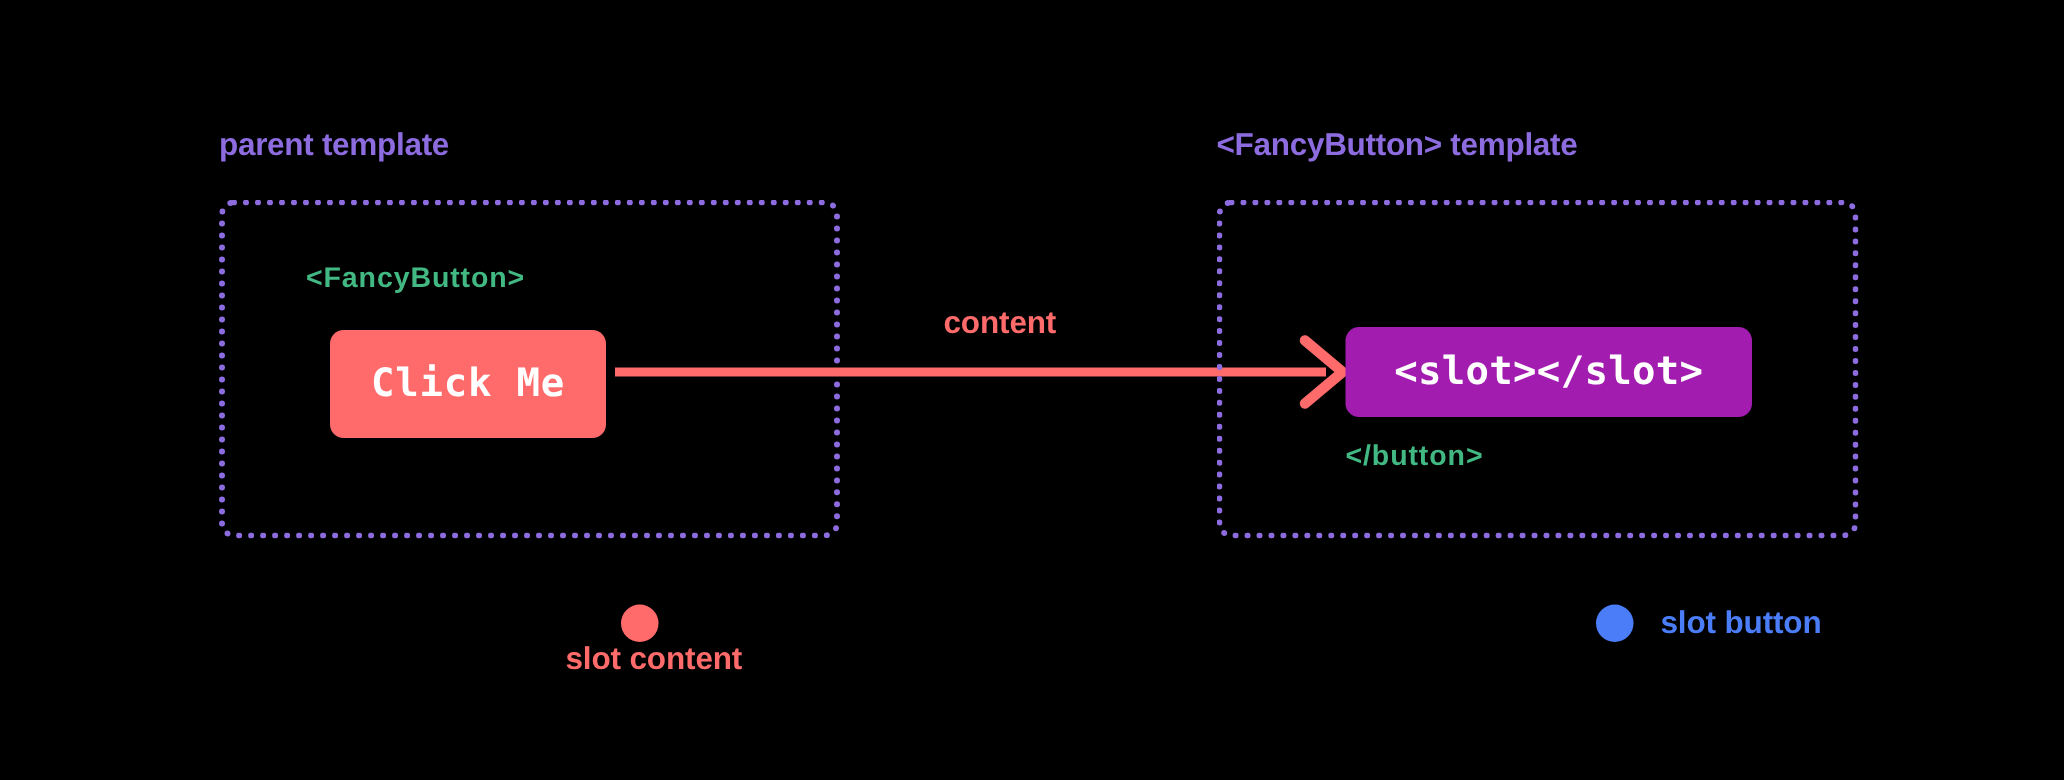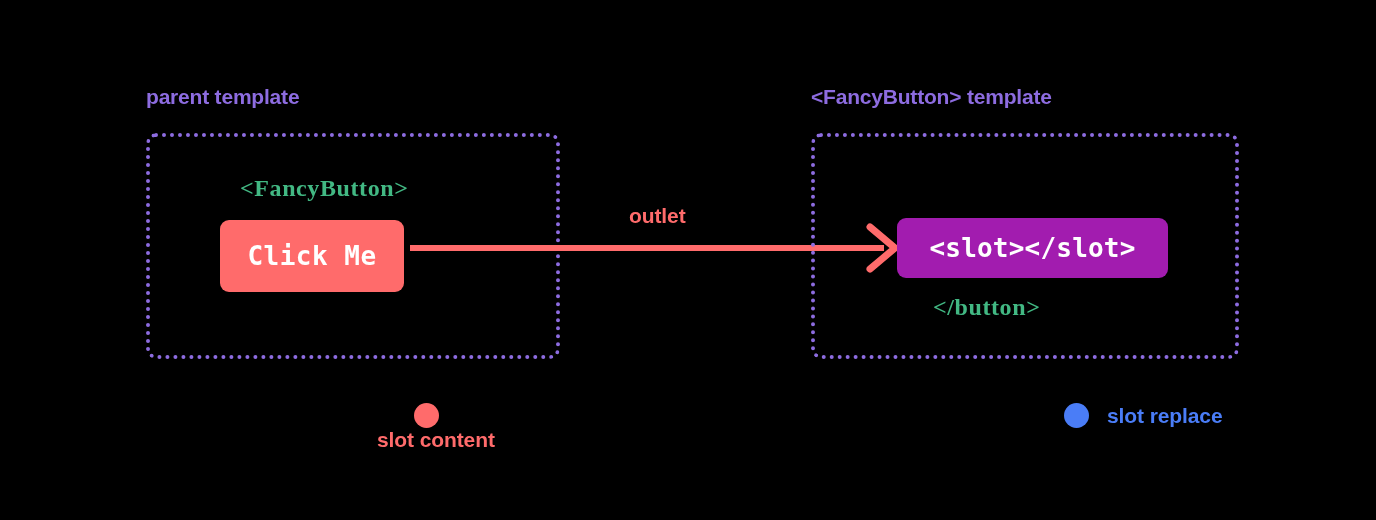--- a/index.html
+++ b/index.html
@@ -40,27 +40,26 @@
     border: 4px dotted #8d6ce0;
     border-radius: 10px;
     background: transparent;
   }
   #box-left  { left: 146px; top: 133px; width: 414px; height: 226px; }
   #box-right { left: 811px; top: 133px; width: 428px; height: 226px; }
 
   
   .code-tag {
     position: absolute;
-    font-family: Liberation Serif, serif;
+    font-family: Liberation Sans, sans-serif;
     font-weight: bold;
-    font-size: 24px;
+    font-size: 19px;
     letter-spacing: 0.6px;
     color: #42b883;
     white-space: nowrap;
-    margin-left: 36px;
   }
   #tag-open-fancy   { left: 204px; top: 175px; }
   #tag-close-fancy  { left: 204px; top: 296px; }
   #tag-open-button  { left: 897px; top: 174px; }
   #tag-close-button { left: 897px; top: 294px; }
 
   
   .chip {
     position: absolute;
     box-sizing: border-box;
@@ -143,21 +142,21 @@
 
   <div class="panel-heading" id="heading-left">parent template</div>
 
   <div class="template-box" id="box-left"></div>
 
   <div class="code-tag" id="tag-open-fancy">&lt;FancyButton&gt;</div>
 
   <div class="chip" id="chip-slot-content">Click Me</div>
 
 
-  <div id="arrow-label">outlet</div>
+  <div id="arrow-label">content</div>
 
   <svg id="arrow-group" viewBox="0 0 500 105">
     <line x1="6" y1="52" x2="480" y2="52" stroke="#ff6b6b" stroke-width="6" stroke-linecap="butt"></line>
     <polyline points="466,31 491,52 466,73" fill="none" stroke="#ff6b6b" stroke-width="7" stroke-linecap="round" stroke-linejoin="miter"></polyline>
   </svg>
 
   <div class="panel-heading" id="heading-right">&lt;FancyButton&gt; template</div>
 
   <div class="template-box" id="box-right"></div>
 
@@ -166,16 +165,16 @@
 
   <div class="code-tag" id="tag-close-button">&lt;/button&gt;</div>
 
   <div class="legend-item" id="legend-slot-content">
     <span class="legend-dot"></span>
     <span class="legend-label">slot content</span>
   </div>
 
   <div class="legend-item" id="legend-slot-outlet">
     <span class="legend-dot"></span>
-    <span class="legend-label">slot replace</span>
+    <span class="legend-label">slot button</span>
   </div>
 
 </div>
 
 </body></html>

